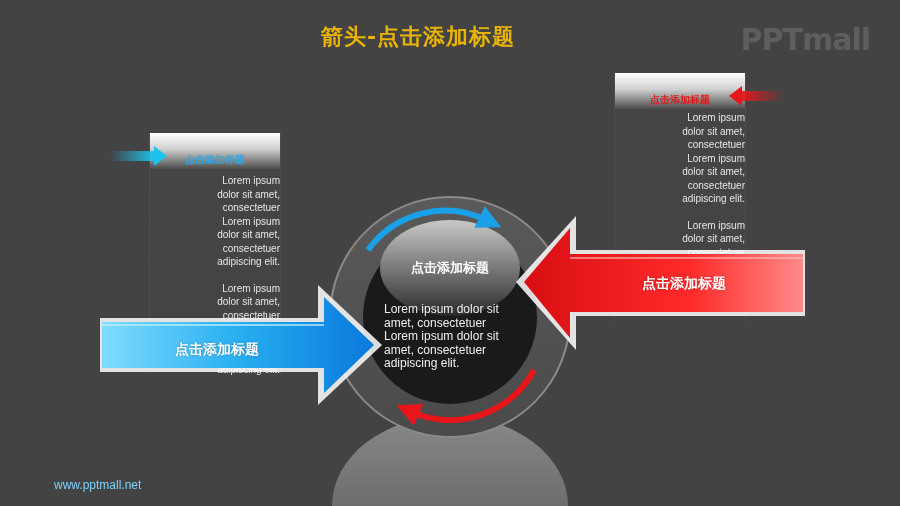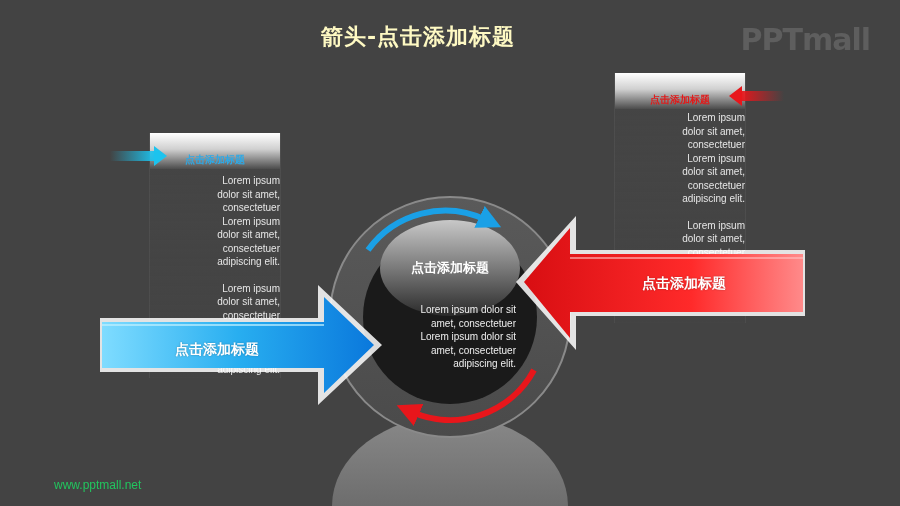--- a/index.html
+++ b/index.html
@@ -1,25 +1,25 @@
 <!DOCTYPE html>
 <html><head>
 <meta charset="utf-8">
 <style>
   html,body{margin:0;padding:0;}
   body{width:900px;height:506px;background:#434343;position:relative;overflow:hidden;font-family:"DejaVu Sans","Liberation Sans",sans-serif;}
-  .title{position:absolute;left:0;width:836px;top:22px;text-align:center;color:#fef9c3;font-size:22px;font-weight:bold;letter-spacing:1px;}
+  .title{position:absolute;left:0;width:836px;top:22px;text-align:center;color:#eab308;font-size:22px;font-weight:bold;letter-spacing:1px;}
   .logo{position:absolute;right:30px;top:22px;color:#5e5e5e;font-size:30px;font-weight:bold;font-family:"DejaVu Sans",sans-serif;letter-spacing:-1px;}
-  .footer{position:absolute;left:54px;top:478px;color:#22c55e;font-size:12px;font-family:"Liberation Sans",sans-serif;}
+  .footer{position:absolute;left:54px;top:478px;color:#7dd3fc;font-size:12px;font-family:"Liberation Sans",sans-serif;}
   .card{position:absolute;background:linear-gradient(180deg,rgba(70,70,70,0.6),rgba(70,70,70,0.2));border-left:1px solid rgba(255,255,255,0.05);border-right:1px solid rgba(255,255,255,0.05);}
   .card-head{height:36px;background:linear-gradient(180deg,#ffffff 0%,#d0d0d0 45%,#4c4c4c 100%);display:flex;align-items:flex-end;justify-content:center;padding-bottom:2px;box-sizing:border-box;font-size:10px;font-weight:bold;}
   .card-body{color:#e6e6e6;font-size:10px;line-height:13.5px;text-align:right;font-family:"Liberation Sans",sans-serif;}
   .arrow-text{position:absolute;color:#fff;font-size:14px;font-weight:bold;text-shadow:0 0 2px rgba(0,0,0,0.3);}
   .center-title{position:absolute;left:390px;top:259px;width:120px;text-align:center;color:#fff;font-size:13px;font-weight:bold;}
-  .center-body{position:absolute;left:384px;top:303px;width:132px;text-align:right;color:#eee;font-size:10px;line-height:13.5px;font-family:"Liberation Sans",sans-serif;}
+  .center-body{position:absolute;left:384px;top:303px;width:132px;text-align:left;color:#eee;font-size:12px;line-height:13.5px;font-family:"Liberation Sans",sans-serif;}
   svg{position:absolute;left:0;top:0;}
 </style>
 </head>
 <body>
 
 <div class="title">箭头-点击添加标题</div>
 <div class="logo">PPTmall</div>
 
 <div class="card" style="left:149px;top:133px;width:130px;height:245px;">
   <div class="card-head" style="color:#2ea9e6;">

